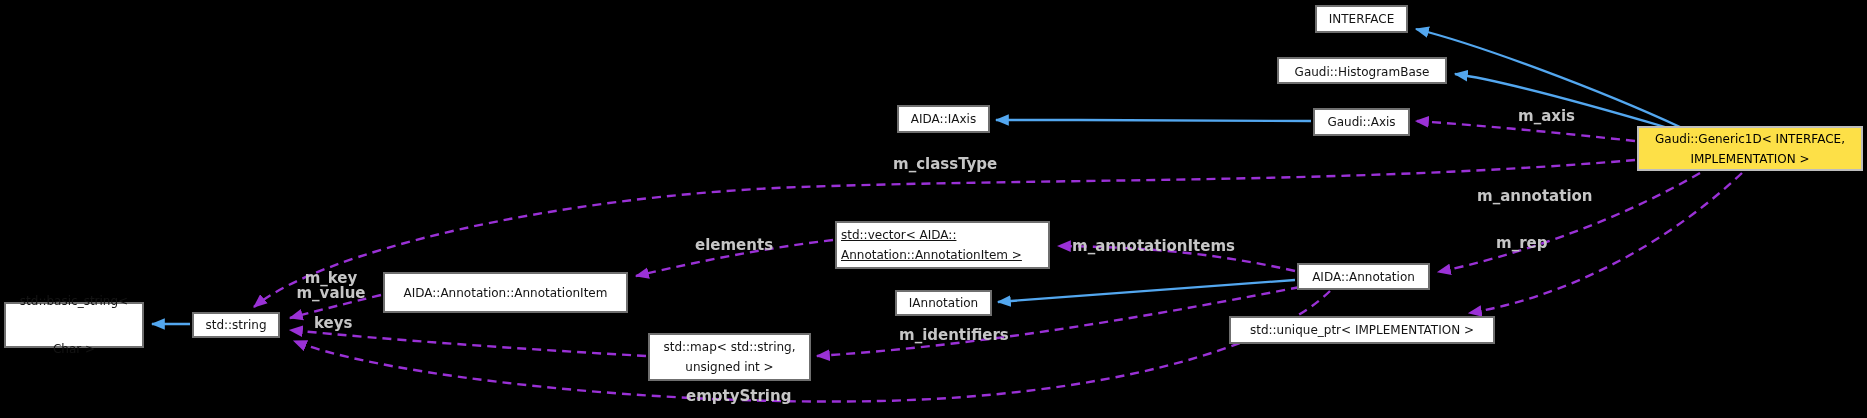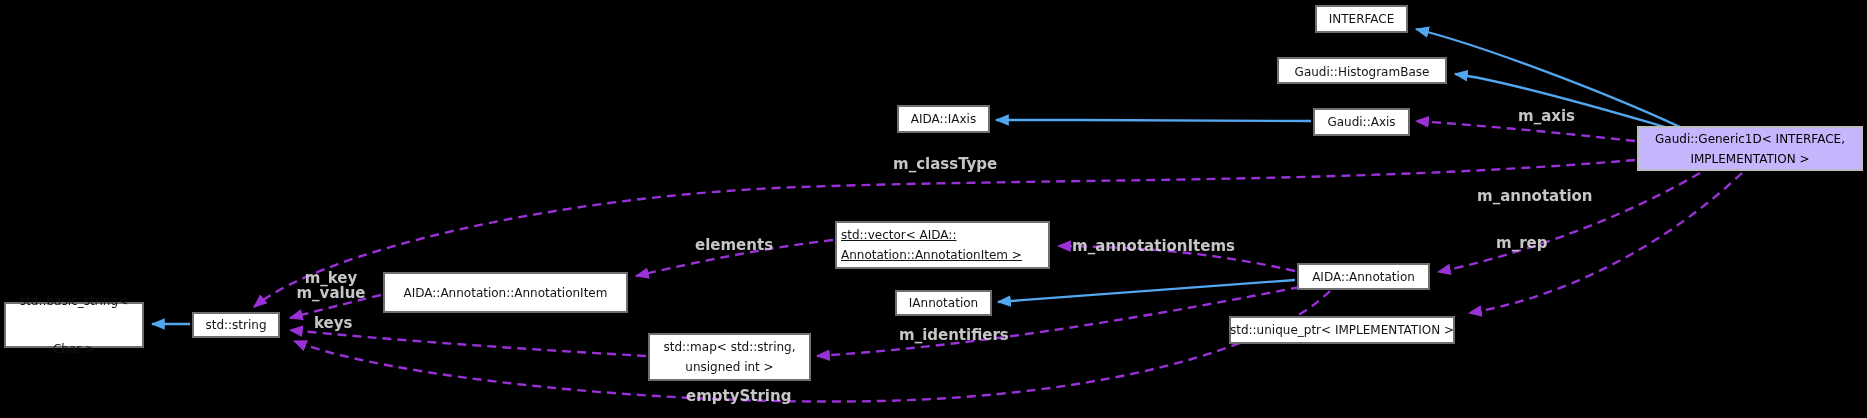--- a/index.html
+++ b/index.html
@@ -18,21 +18,21 @@
     border:2px solid #6f6f6f;
     color:#141414;
     display:flex;flex-direction:column;
     align-items:center;justify-content:center;
     font-size:12px;line-height:20px;
     white-space:nowrap;
     z-index:2;
     padding:0 4px;
   }
   .node.main{
-    background:#c4b5fd;
+    background:#fde047;
     border:2px solid #bdbdbd;
     color:#000;
   }
   .elabel{
     position:absolute;
     color:#c6c6c6;
     font-size:15px;
     font-weight:600;
     white-space:nowrap;
     z-index:3;
@@ -104,21 +104,21 @@
   </div>
 
   <div class="node" style="left:895px;top:290px;width:97px;height:26px;">
     <span>IAnnotation</span>
   </div>
 
   <div class="node" style="left:1297px;top:263px;width:133px;height:27px;">
     <span>AIDA::Annotation</span>
   </div>
 
-  <div class="node" style="left:1229px;top:316px;width:226px;height:28px;align-items:center;">
+  <div class="node" style="left:1229px;top:316px;width:266px;height:28px;align-items:center;">
     <span>std::unique_ptr&lt; IMPLEMENTATION &gt;</span>
   </div>
 
   <div class="node" style="left:4px;top:302px;width:140px;height:46px;gap:28px;">
     <span>std::basic_string&lt;</span>
     <span>Char &gt;</span>
   </div>
 
   <div class="node" style="left:192px;top:312px;width:88px;height:26px;">
     <span>std::string</span>

